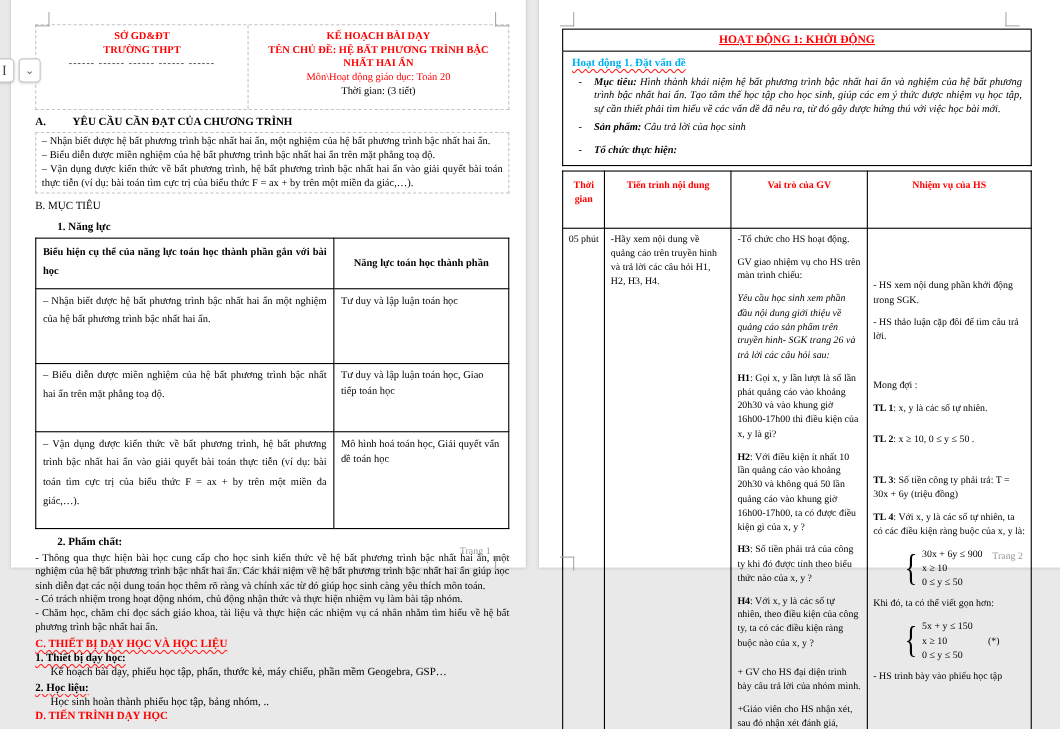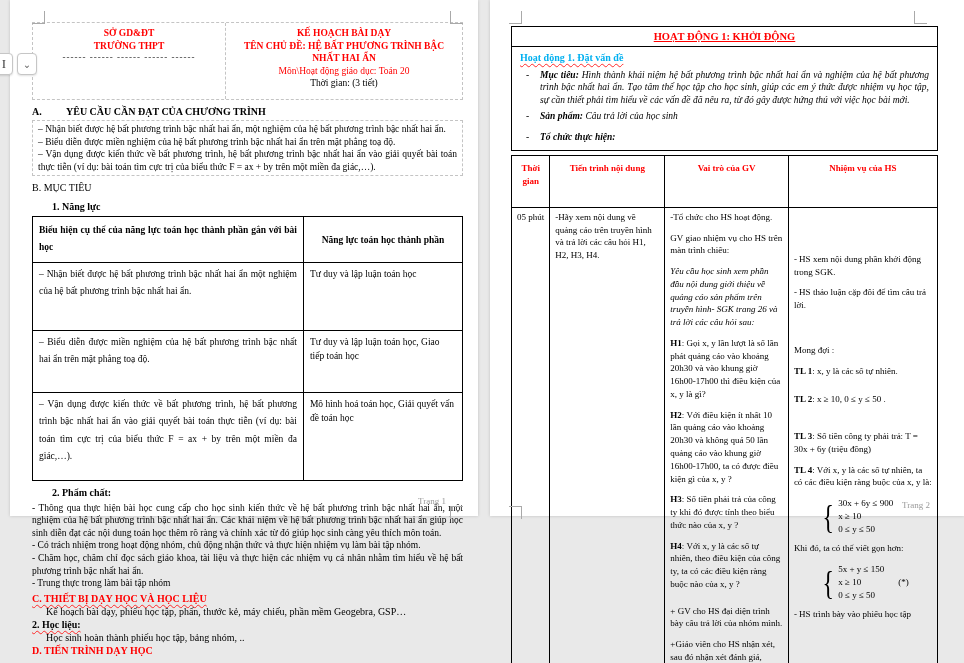--- a/index.html
+++ b/index.html
@@ -144,25 +144,25 @@
         <td class="cr">Mô hình hoá toán học, Giải quyết vấn đề toán học</td>
       </tr>
     </tbody>
       </table>
 
     <div class="sub-num">2.   Phẩm chất:</div>
     <div class="pc">
       <p>- Thông qua thực hiện bài học cung cấp cho học sinh kiến thức về hệ bất phương trình bậc nhất hai ẩn, một nghiệm của hệ bất phương trình bậc nhất hai ẩn. Các khái niệm về hệ bất phương trình bậc nhất hai ẩn giúp học sinh diễn đạt các nội dung toán học thêm rõ ràng và chính xác từ đó giúp học sinh càng yêu thích môn toán.</p>
       <p>- Có trách nhiệm trong hoạt động nhóm, chủ động nhận thức và thực hiện nhiệm vụ làm bài tập nhóm.</p>
       <p>- Chăm học, chăm chỉ đọc sách giáo khoa, tài liệu và thực hiện các nhiệm vụ cá nhân nhằm tìm hiểu về hệ bất phương trình bậc nhất hai ẩn.</p>
-      <p>- Trung thực trong làm bài tập nhóm</p>
     </div>
 
     <div class="secC">
       <div class="red bold squiggle">C. THIẾT BỊ DẠY HỌC VÀ HỌC LIỆU</div>
+      <div><span class="c-item-label squiggle">1. Thiết bị dạy học:</span></div>
       <div class="c-text">Kế hoạch bài dạy, phiếu học tập, phấn, thước kẻ, máy chiếu, phần mềm Geogebra, GSP…</div>
       <div><span class="c-item-label squiggle">2. Học liệu:</span></div>
       <div class="c-text">Học sinh hoàn thành phiếu học tập, bảng nhóm, ..</div>
       <div class="red bold" style="font-size:10px;">D. TIẾN TRÌNH DẠY HỌC</div>
     </div>
   </div>
 
   <div class="p1-footer">Trang 1</div>
 </div>
 

